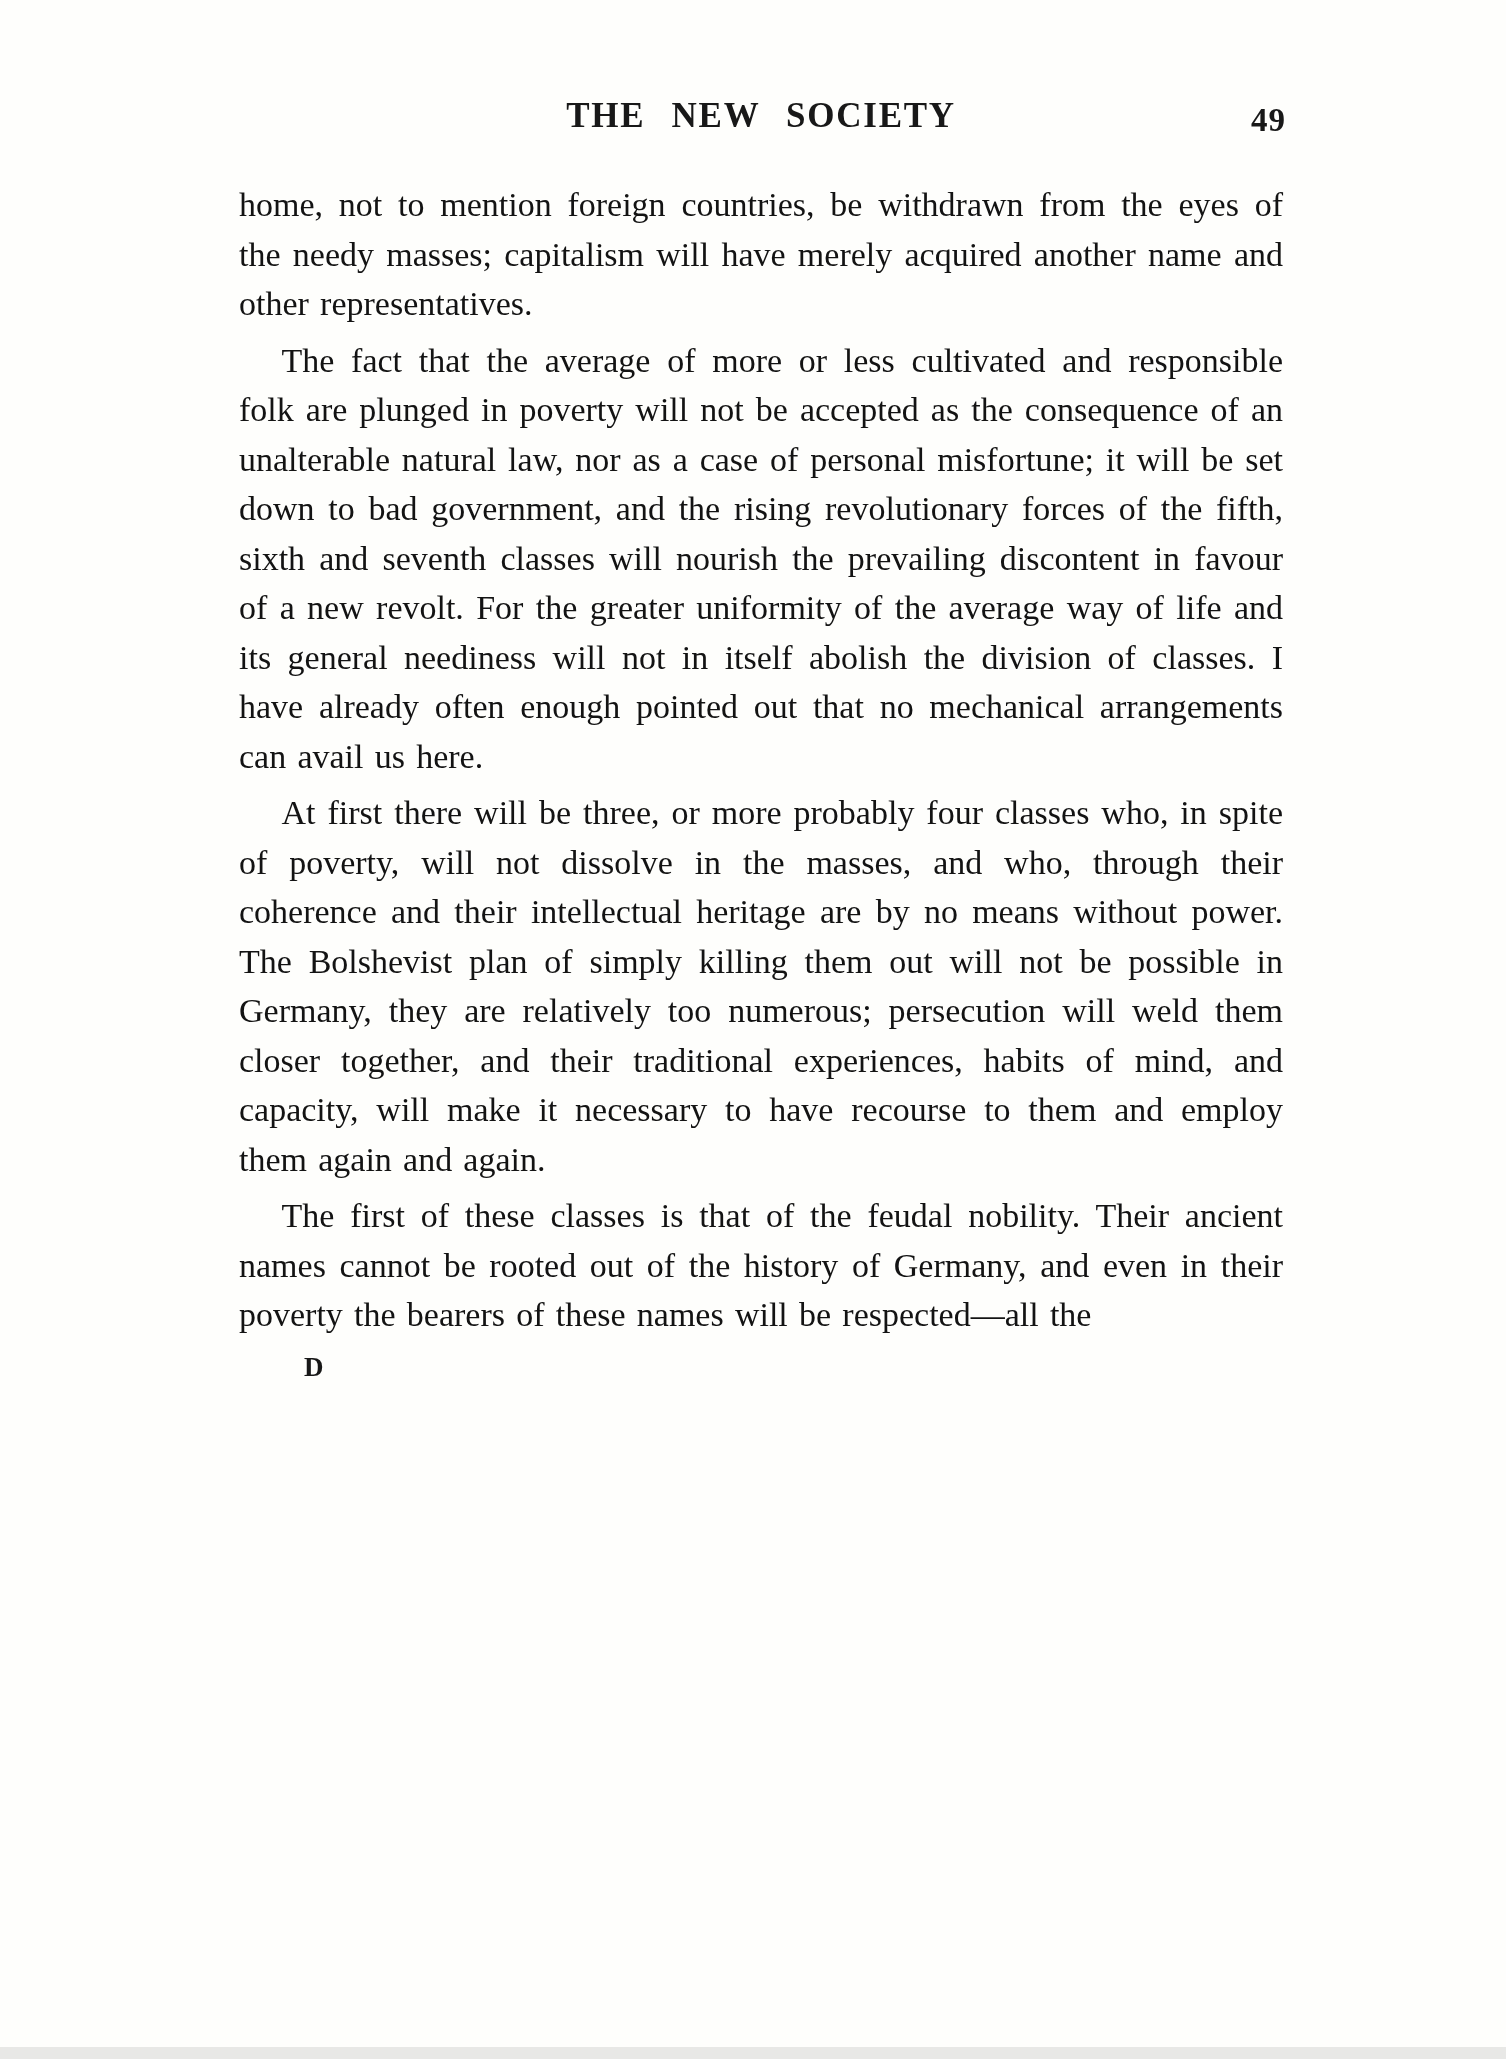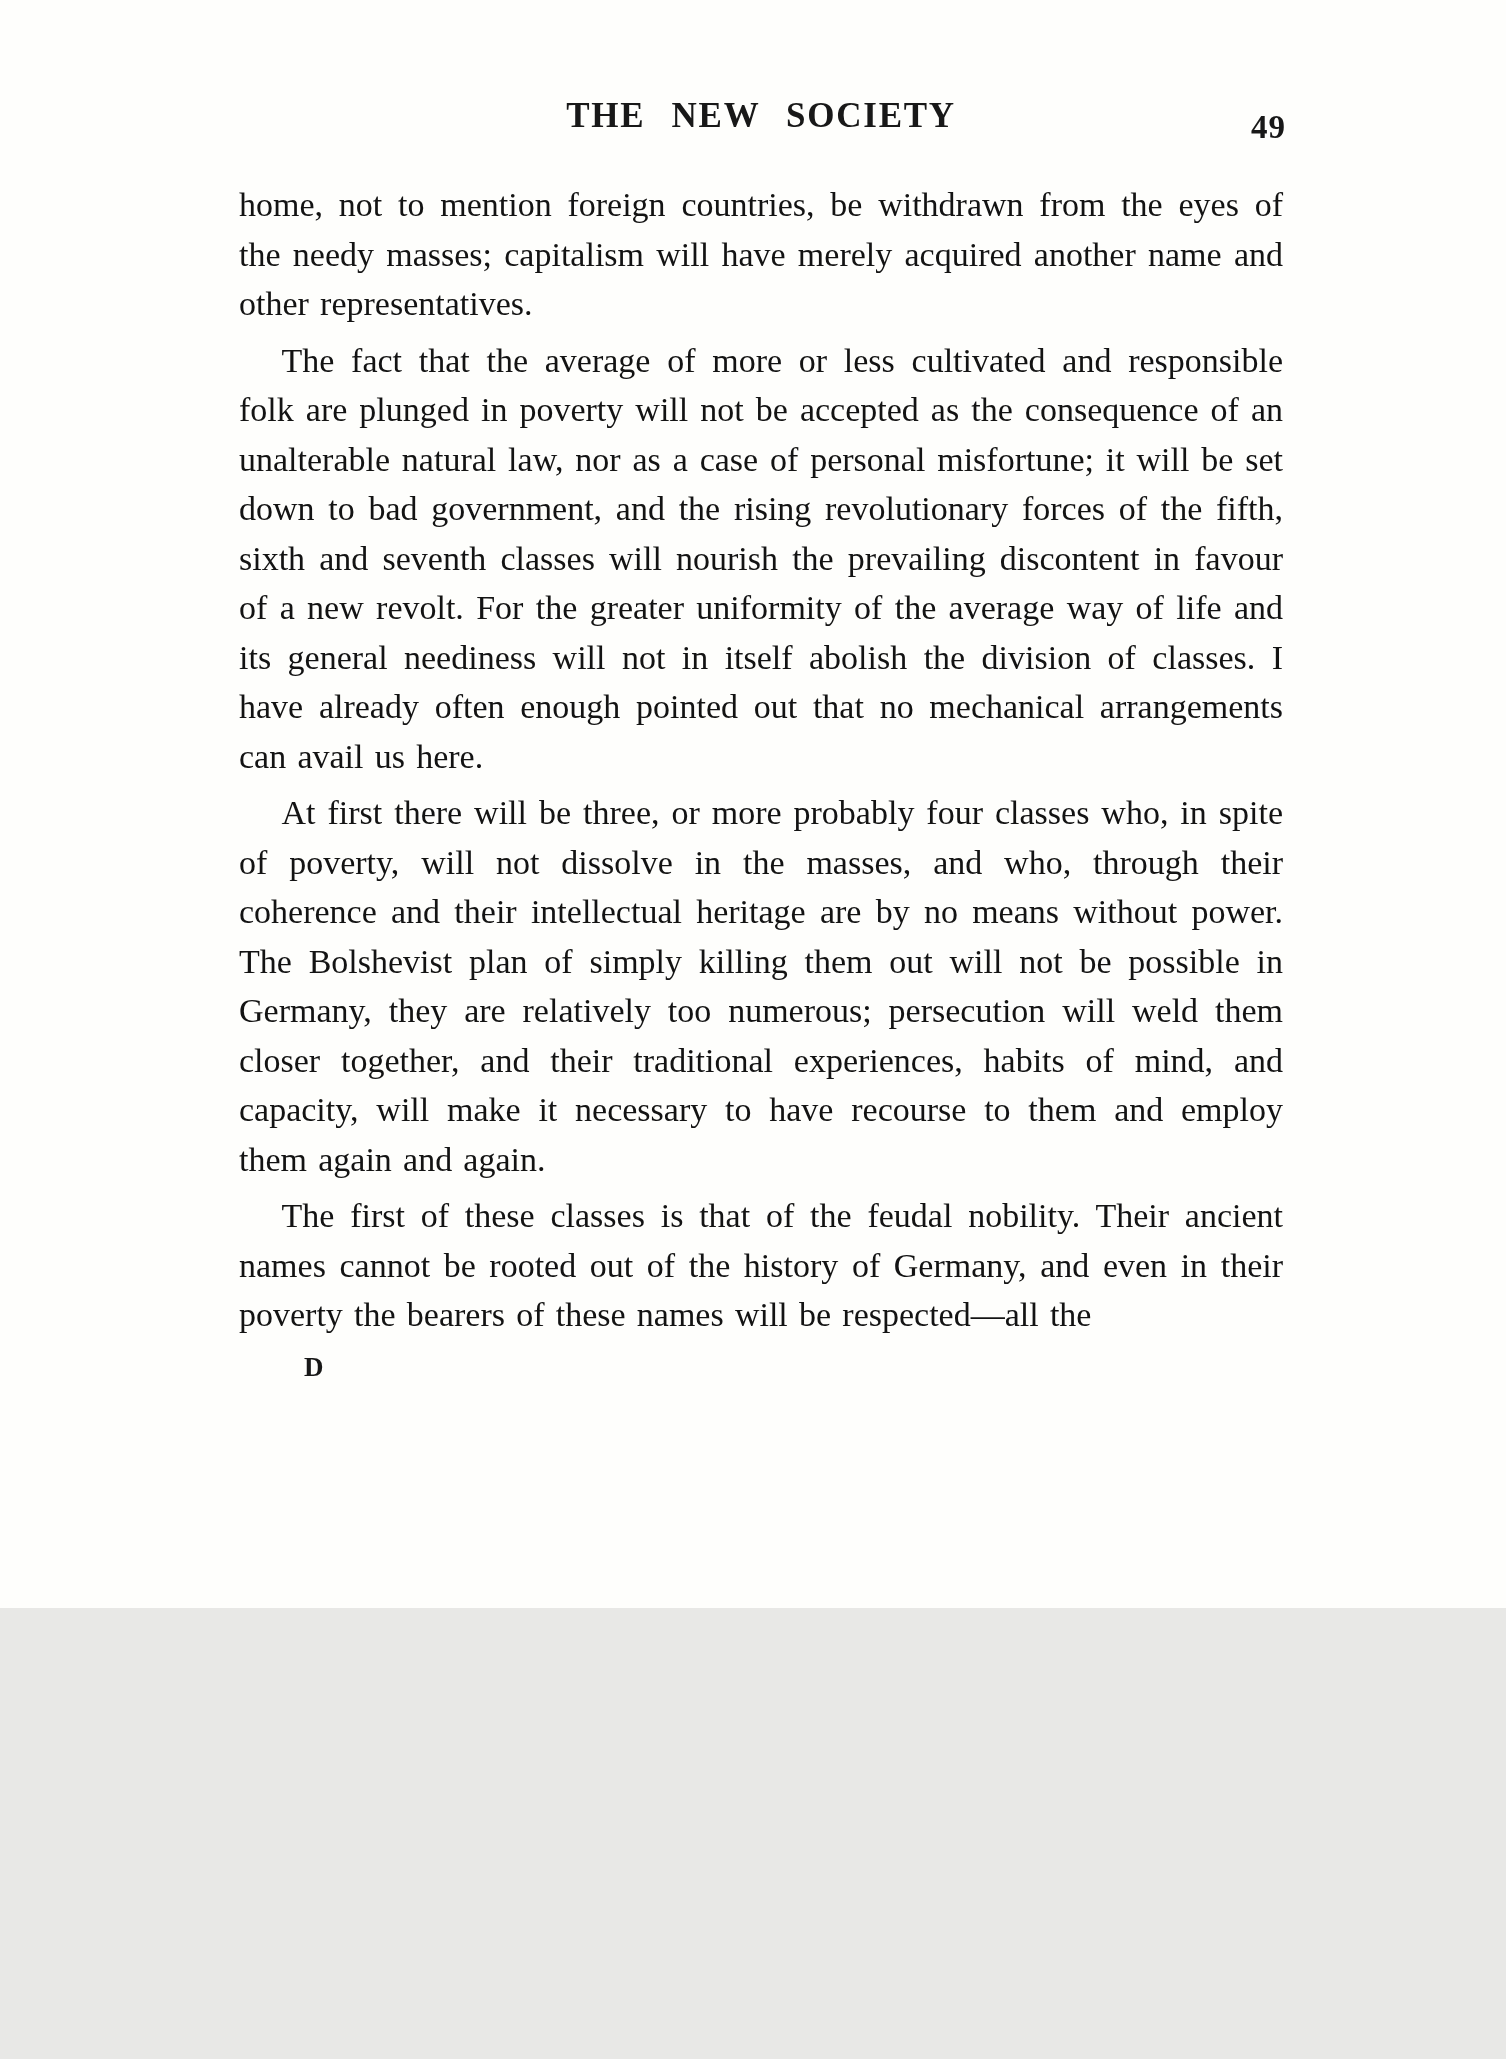--- a/index.html
+++ b/index.html
@@ -3,21 +3,21 @@
 <meta charset="utf-8">
 <style>
   html, body {
     margin: 0;
     padding: 0;
     background: #e8e8e6;
   }
   .page {
     position: relative;
     width: 1506px;
-    height: 1608px;
+    height: 2047px;
     background: #fefefc;
     margin: 0 auto;
     overflow: hidden;
     font-family: "Liberation Serif", "DejaVu Serif", serif;
     color: #131313;
   }
   .content {
     position: absolute;
     left: 232px;
     top: 96px;
@@ -35,21 +35,21 @@
     text-align: center;
     font-weight: bold;
     font-size: 35px;
     letter-spacing: 0.05em;
     word-spacing: 0.45em;
     color: #181818;
   }
   .page-num {
     position: absolute;
     right: 4px;
-    top: 13px;
+    top: 6px;
     font-weight: bold;
     font-size: 33px;
     letter-spacing: 0.03em;
     color: #181818;
   }
   .para {
     margin: 7px;
     font-size: 34px;
     line-height: 49.5px;
     text-align: justify;

